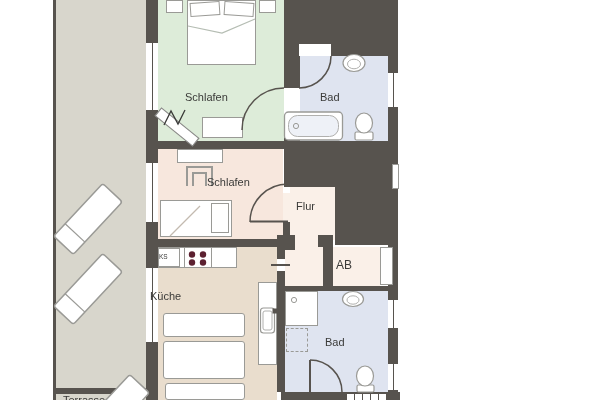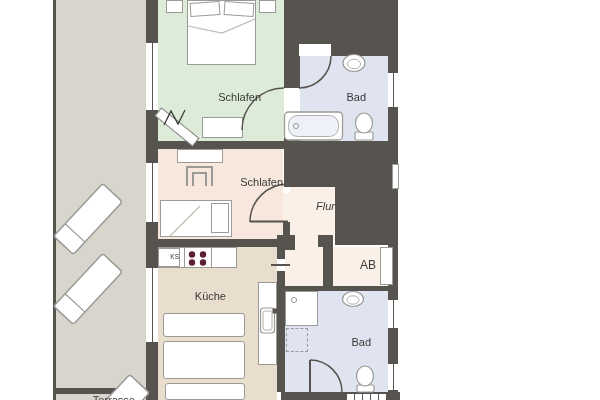--- a/index.html
+++ b/index.html
@@ -6,21 +6,21 @@
   .stage{position:relative;width:600px;height:400px;background:#fff;overflow:hidden;
          font-family:"Liberation Sans", sans-serif;}
   .room{position:absolute;}
   .wall{position:absolute;background:#57534e;}
   .gap{position:absolute;background:#fff;}
   .f{position:absolute;background:#fff;border:1px solid #9a9a96;box-sizing:border-box;}
   .f.rc{border-radius:3px;}
   .win{position:absolute;background:#fff;}
   .win .mull{position:absolute;background:#57534e;}
   .win.v .mull{left:50%;top:0;width:1px;height:100%;}
-  .lbl{position:absolute;color:#3a3a38;font-size:11px;line-height:12px;text-align:right;
+  .lbl{position:absolute;color:#3a3a38;font-size:11px;line-height:12px;text-align:left;
        white-space:nowrap;}
   .lbl.small{font-size:6.5px;line-height:7px;}
   .lbl.ab{font-size:12px;}
   svg.overlay{position:absolute;left:0;top:0;pointer-events:none;}
   .radiator{position:absolute;background:repeating-linear-gradient(90deg,#fff 0 7px,#57534e 7px 8px);
             border-top:1px solid #57534e;box-sizing:border-box;}
 </style>
 </head>
 <body>
 
@@ -179,20 +179,20 @@
       <line x1="310" y1="360" x2="310" y2="392" stroke="#57534e" stroke-width="2"></line>
       <path d="M310,360 A32,32 0 0 1 342,392" fill="none" stroke="#57534e" stroke-width="1.5"></path>
     </g>
 
     <line x1="271" y1="265" x2="290" y2="265" stroke="#57534e" stroke-width="2"></line>
   </svg>
 
   <div class="lbl" style="left:185px;top:91px;width:76px;">Schlafen</div>
   <div class="lbl" style="left:320px;top:91px;width:46px;">Bad</div>
   <div class="lbl" style="left:207px;top:176px;width:76px;">Schlafen</div>
-  <div class="lbl" style="left:290px;top:200px;width:45px;font-style:italic;">Flur</div>
+  <div class="lbl" style="left:296px;top:200px;width:45px;">Flur</div>
   <div class="lbl" style="left:150px;top:290px;width:76px;">Küche</div>
   <div class="lbl ab" style="left:336px;top:259px;width:40px;">AB</div>
   <div class="lbl" style="left:325px;top:336px;width:46px;">Bad</div>
   <div class="lbl small" style="left:159px;top:253px;width:20px;">KS</div>
   <div class="lbl" style="left:63px;top:394px;width:72px;">Terrasse</div>
 
 </div>
 
 </body></html>

